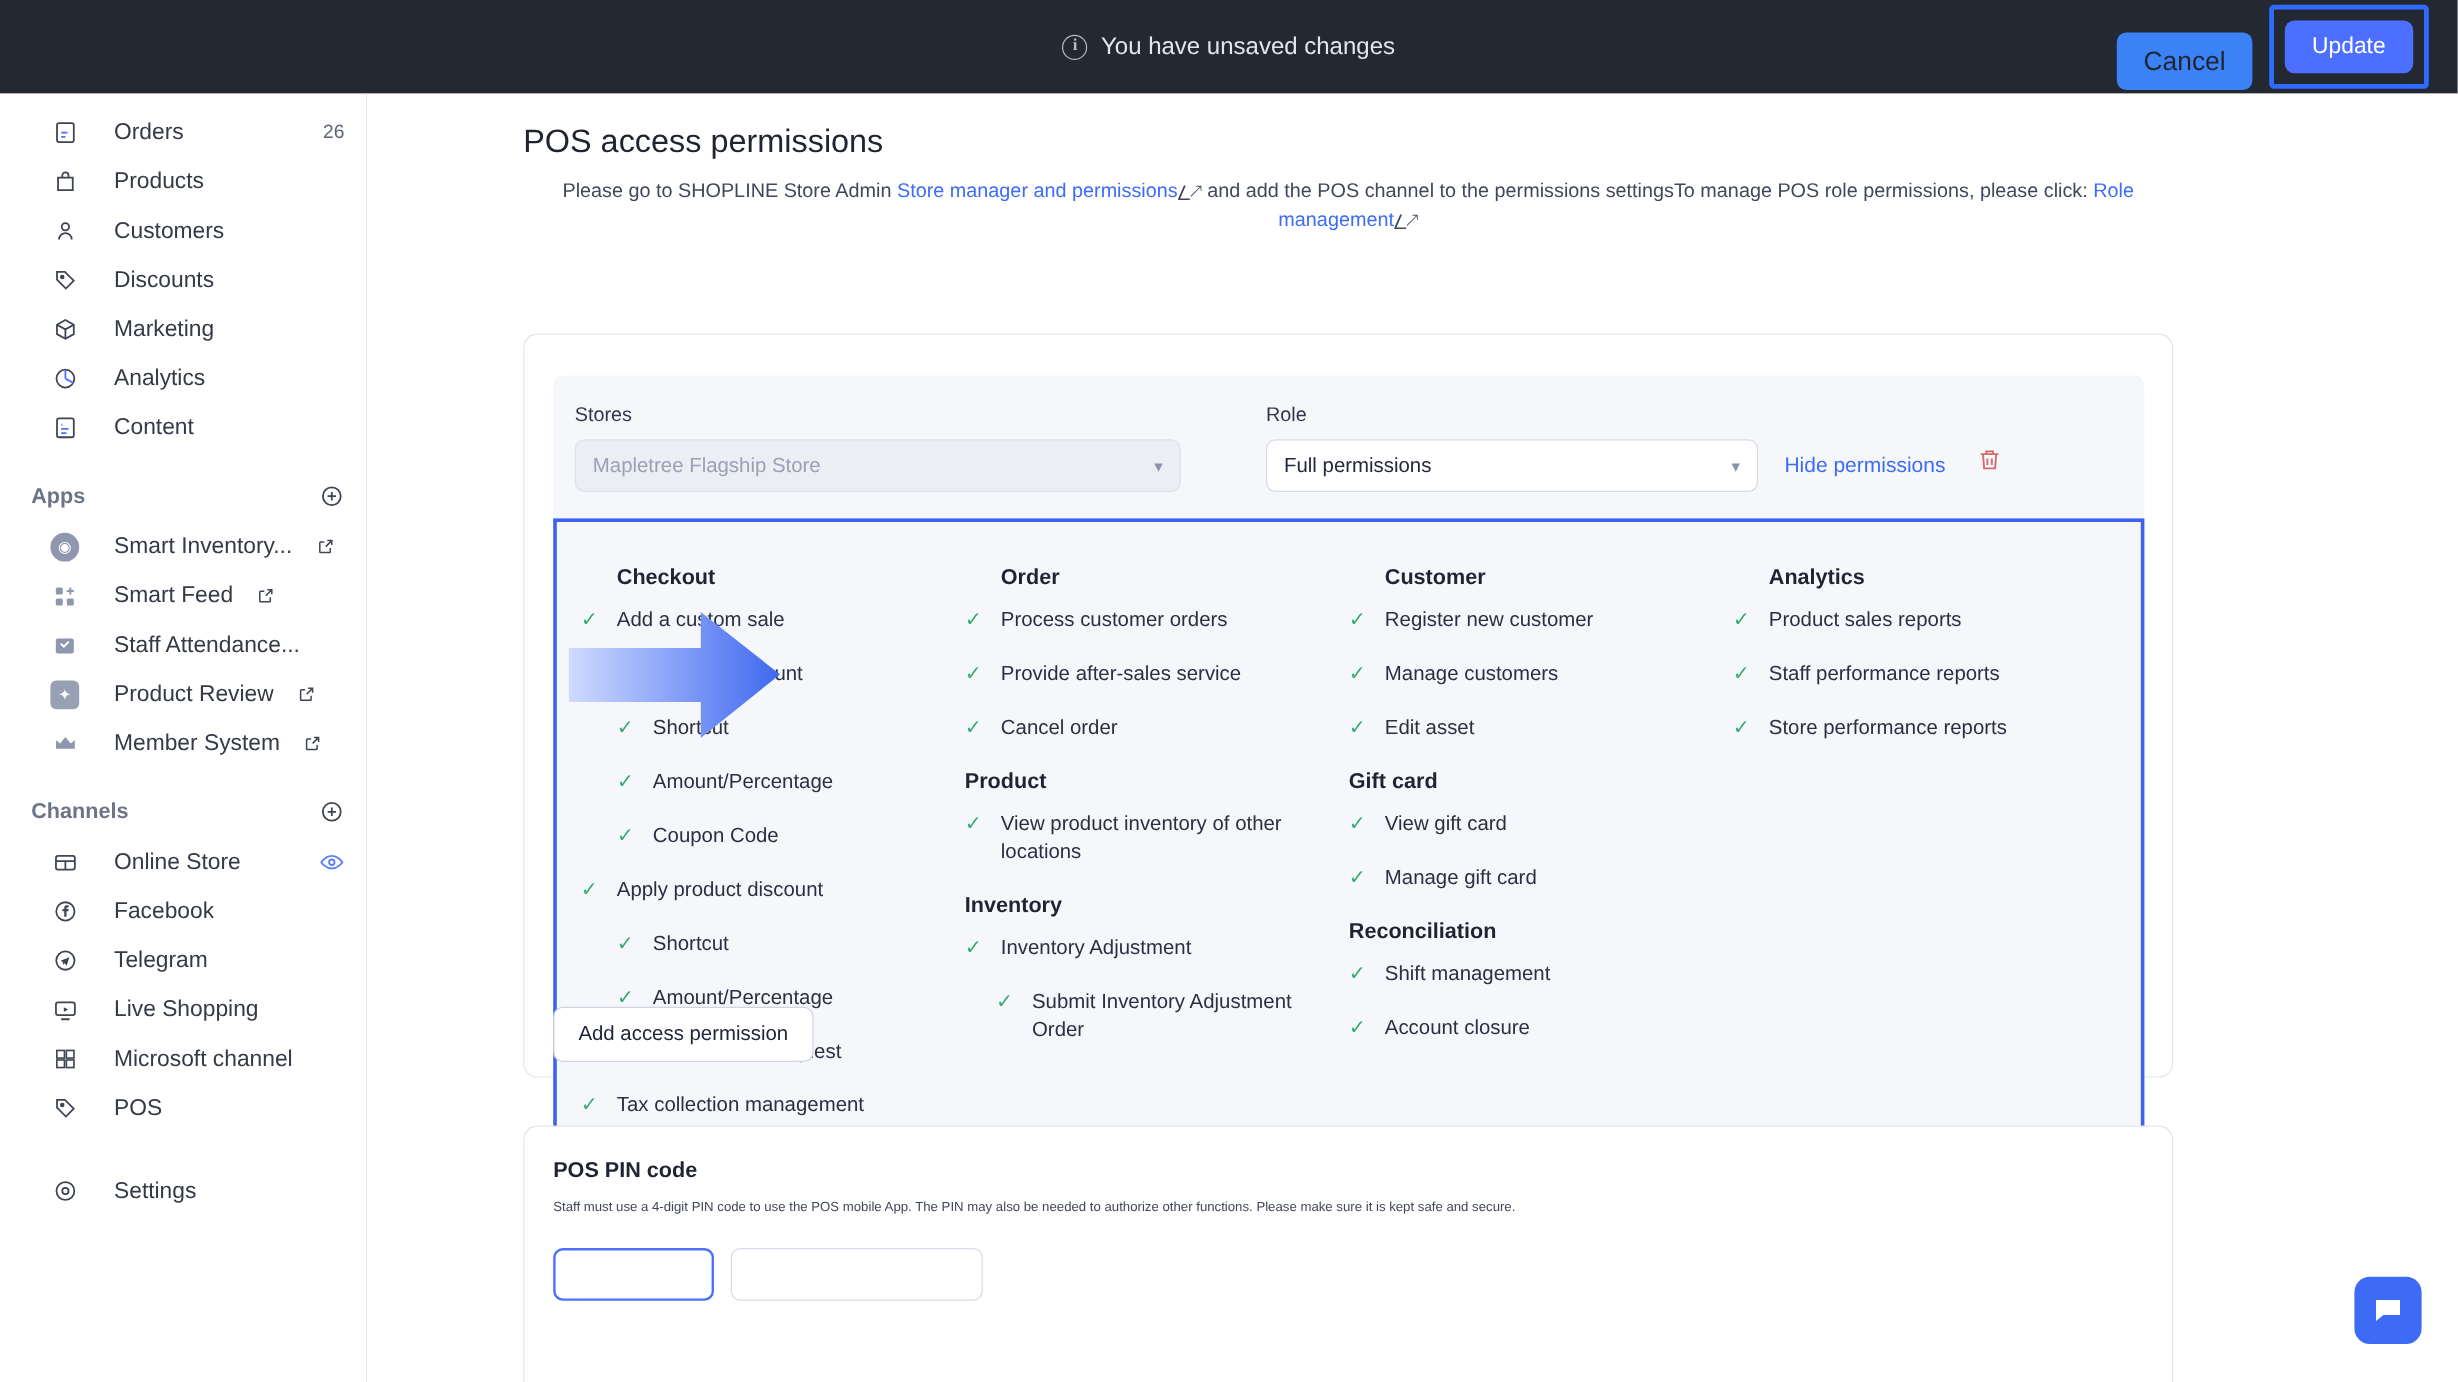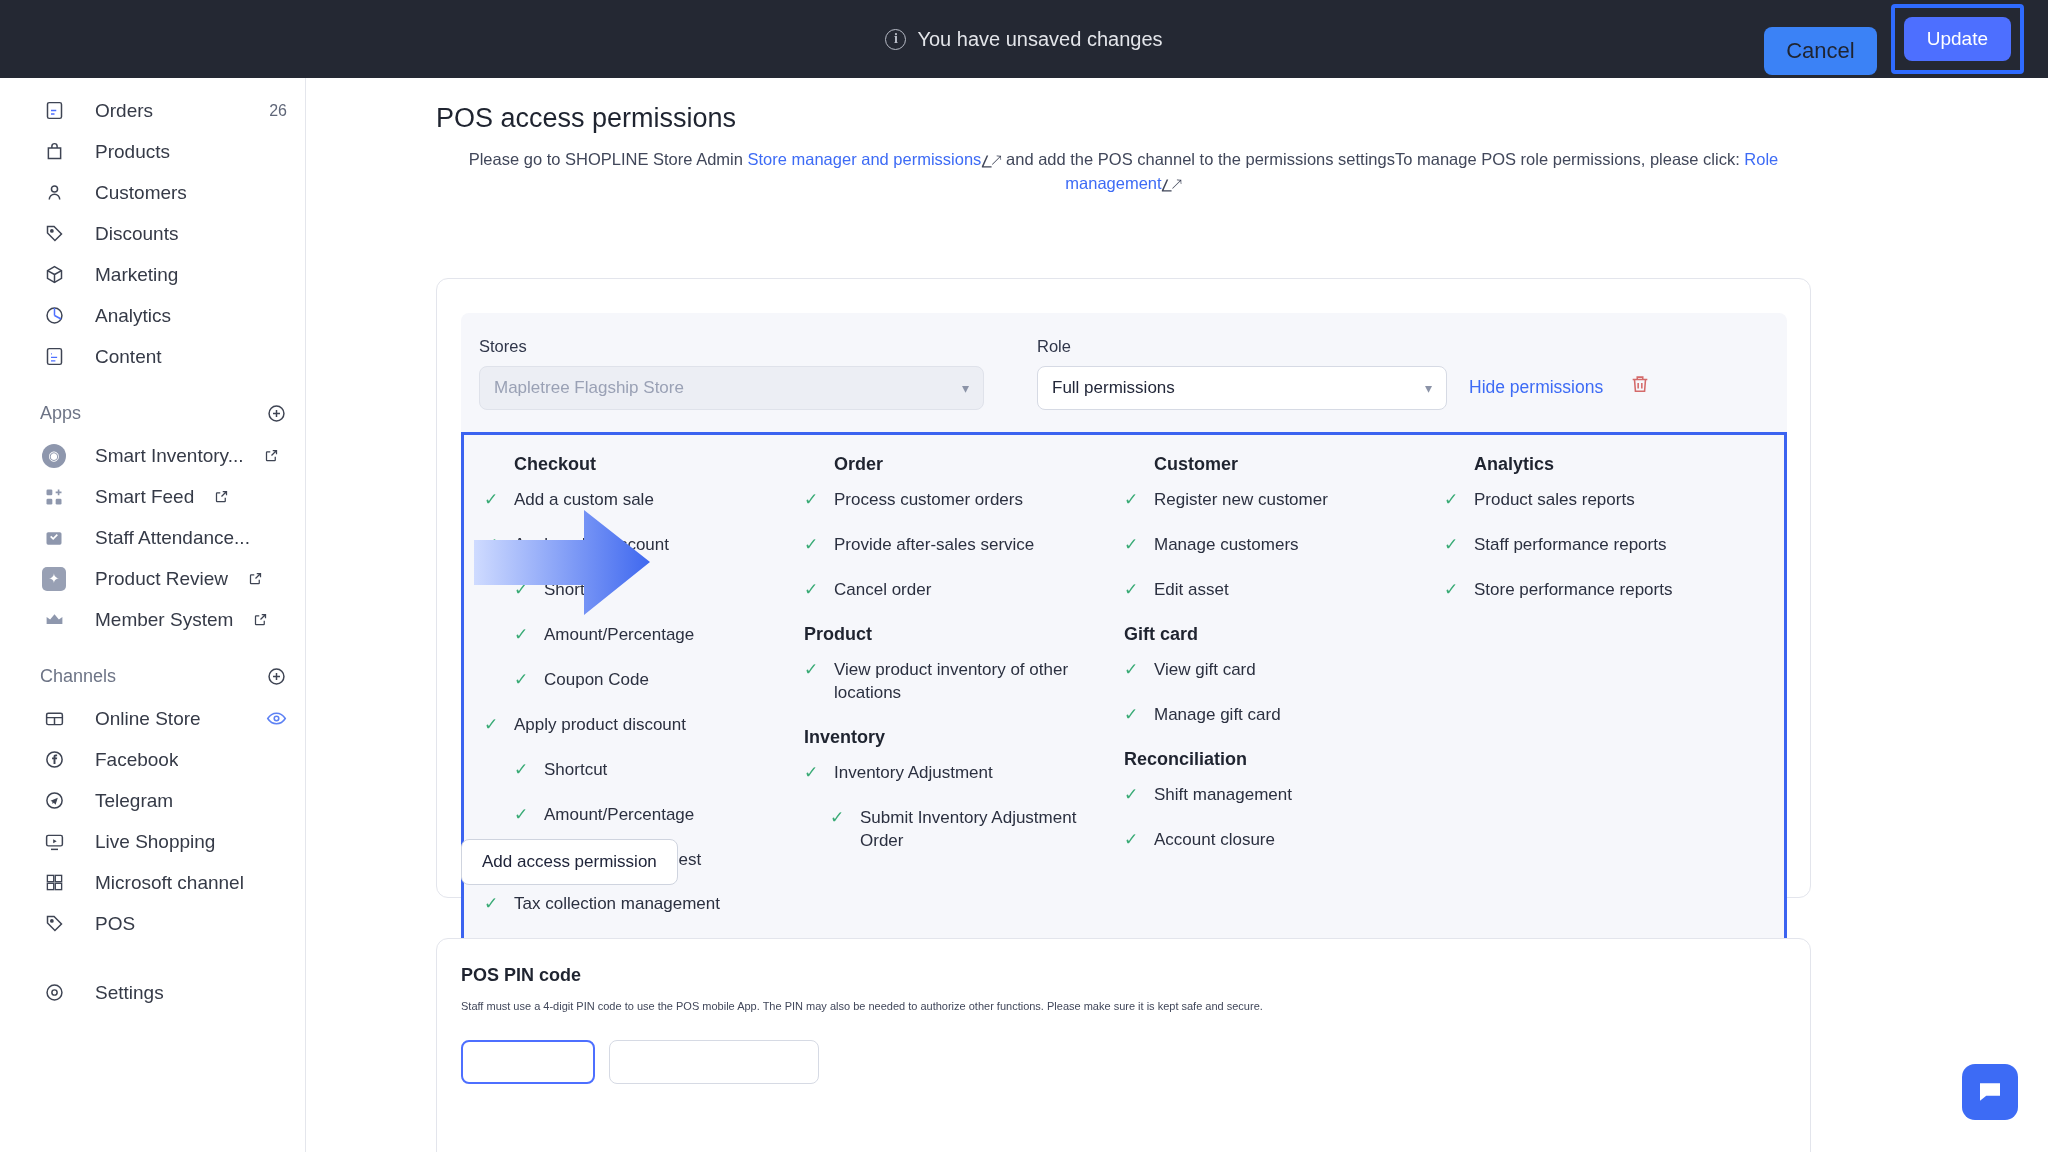--- a/index.html
+++ b/index.html
@@ -63,22 +63,22 @@
     color: #3e4453;
   }
   .nav-item .lbl { white-space: nowrap; overflow: hidden; }
   .nav-item .ext { margin-left: 8px; display: flex; align-items: center; color: #3e4453; }
   .nav-badge {
     margin-left: auto; font-size: 16px; color: #5f6678;
   }
   .nav-eye { margin-left: auto; display: flex; color: #5e82f4; }
   .nav-section {
     display: flex; align-items: center; height: 44px;
-    padding: 0 18px 0 40px; margin-top: 14px;
-    font-size: 18px; color: #6d7486; font-weight: normal;
+    padding: 0 18px 0 26px; margin-top: 14px;
+    font-size: 18px; color: #6d7486; font-weight: bold;
   }
   .nav-section .plus { margin-left: auto; color: #3e4453; display: flex; }
   .app-ico {
     width: 24px; height: 24px; border-radius: 5px; background: #98a0b4;
     display: flex; align-items: center; justify-content: center;
     color: #fff; font-size: 13px;
   }
   
   #main {
     position: absolute; left: 306px; top: 78px; width: 1742px; height: 1074px;
@@ -116,21 +116,21 @@
     width: 410px; background: #ffffff; border: 1px solid #d6dae4; color: #23283a; gap: 19px;
   }
   .chev { margin-left: auto; color: #8b93a7; font-size: 14px; }
   #hide-perms {
     margin-left: 22px; color: #3d6bf5; font-size: 17.5px; cursor: pointer; padding-bottom: 12px;
   }
   #trash-btn { margin-left: 26px; color: #d46a6a; padding-bottom: 11px; cursor: pointer; }
   
   #perm-grid-wrap {
     margin: 0 0 0 0; border: 3px solid #3b63f0;
-    background: #f6f7fb; padding: 19px 20px 26px 20px;
+    background: #f6f7fb; padding: 36px 20px 26px 20px;
   }
   #perm-grid { display: flex; }
   .perm-col { width: 25%; padding-right: 14px; }
   .grp-title { font-size: 18px; color: #1f2430; font-weight: bold; margin: 8px 0 14px 30px; }
   .grp-title.first { margin-top: 0; }
   .perm-row {
     display: flex; align-items: flex-start; gap: 12px;
     margin: 0 0 22px 0; font-size: 17px; color: #2b3040; line-height: 1.35;
   }
   .perm-row.lvl2 { margin-left: 30px; }
@@ -440,21 +440,21 @@
     <div id="perm-inner">
 
       <div id="perm-selectors">
         <div class="sel-group">
           <span class="sel-label">Stores</span>
           <div class="sel-box" id="stores-select">
             <span>Mapletree Flagship Store</span>
             <span class="chev">▾</span>
           </div>
         </div>
-        <div class="sel-group" style="margin-left:53px;">
+        <div class="sel-group" style="margin-left:71px;">
           <span class="sel-label">Role</span>
           <div class="sel-box" id="role-select">
             <span>Full permissions</span>
             <span class="chev">▾</span>
           </div>
         </div>
         <div id="hide-perms">Hide permissions</div>
         <div id="trash-btn">
           <svg width="22" height="22" viewBox="0 0 24 24" fill="none" stroke="currentColor" stroke-width="1.7">
             <path d="M4 7h16M9 7V4.5h6V7M6 7l1 13h10l1-13M10 11v6M14 11v6"></path>

